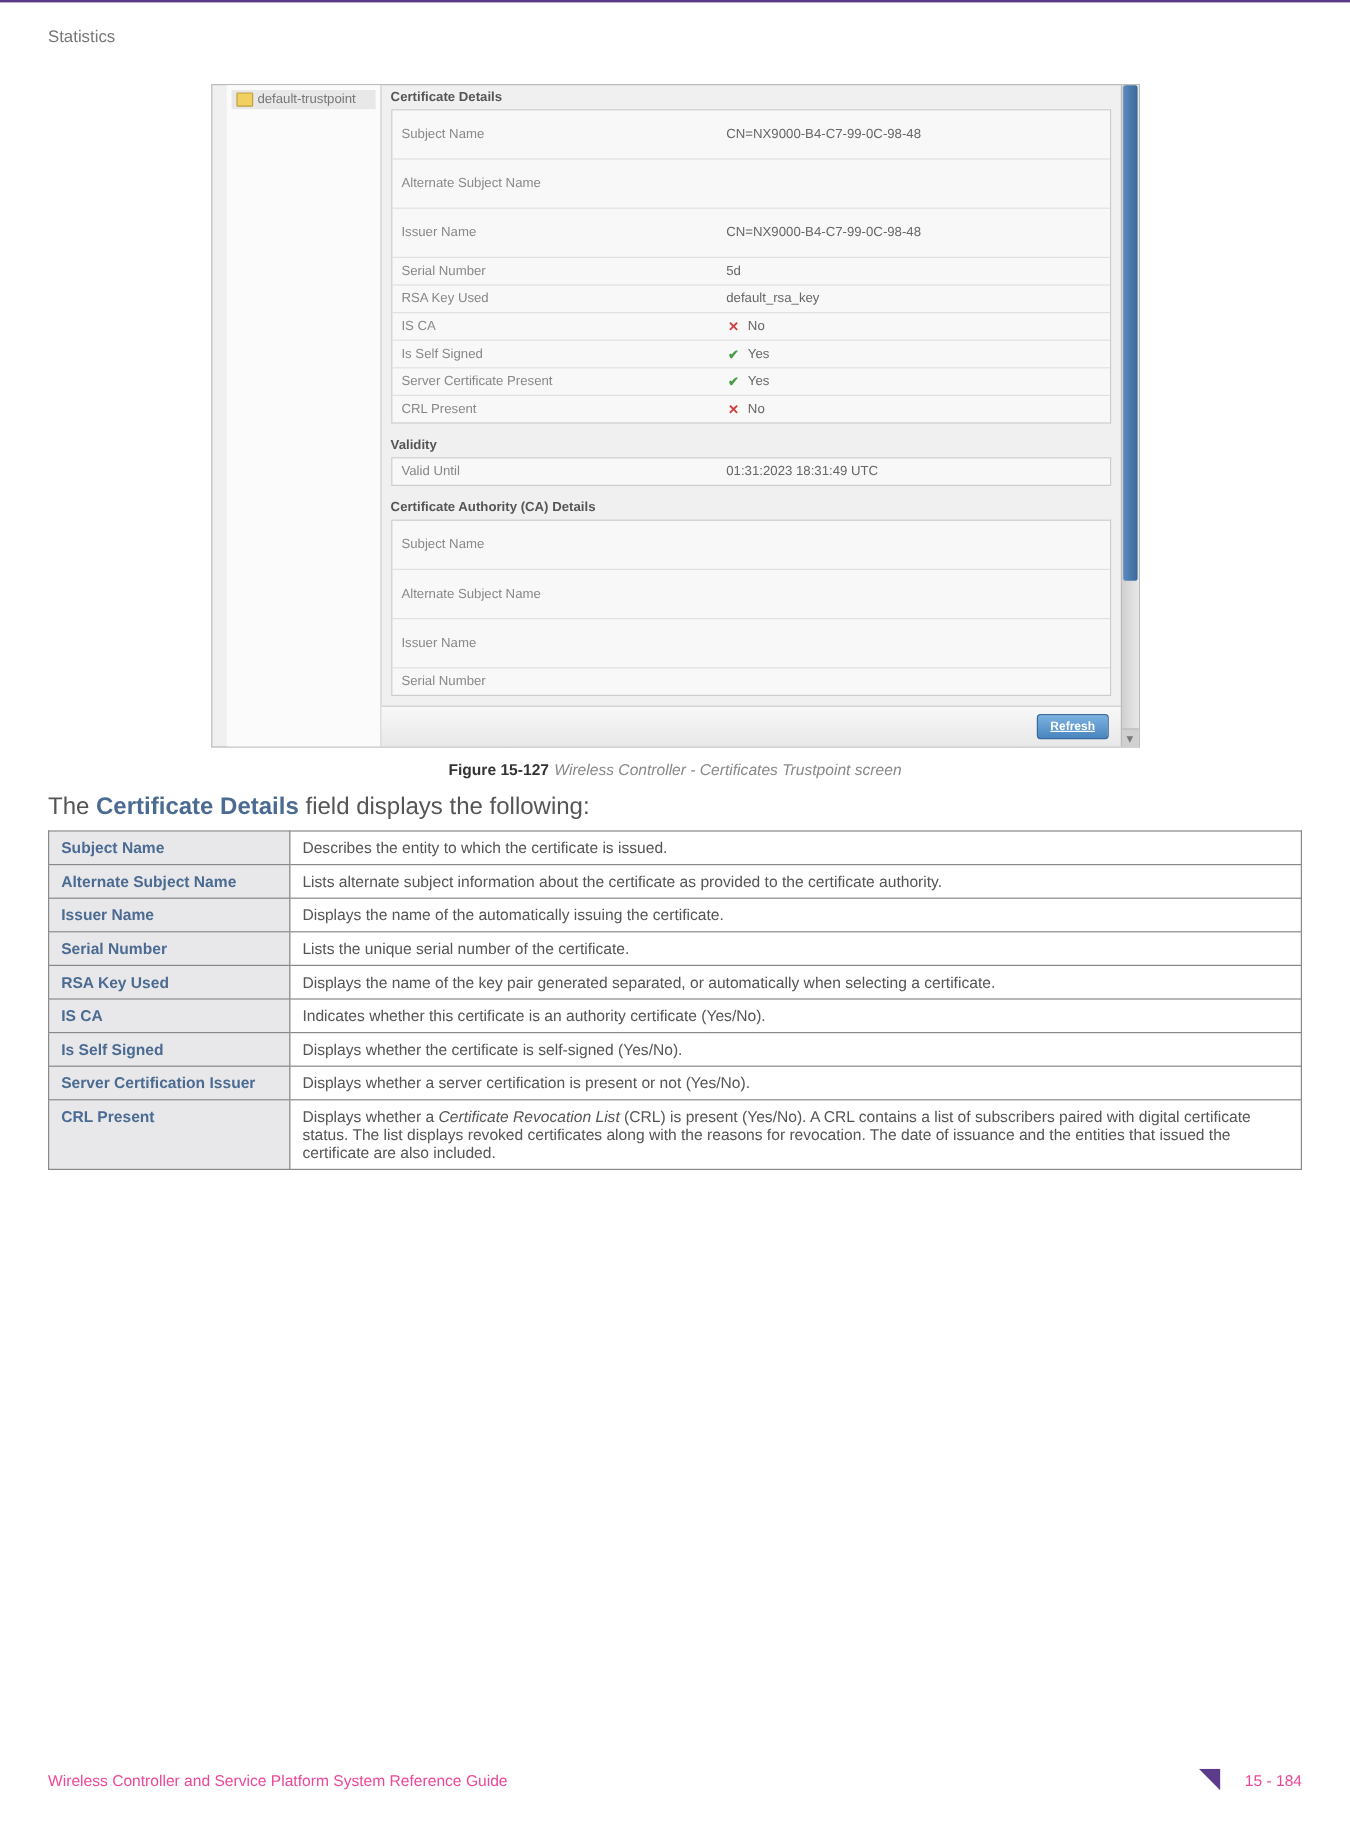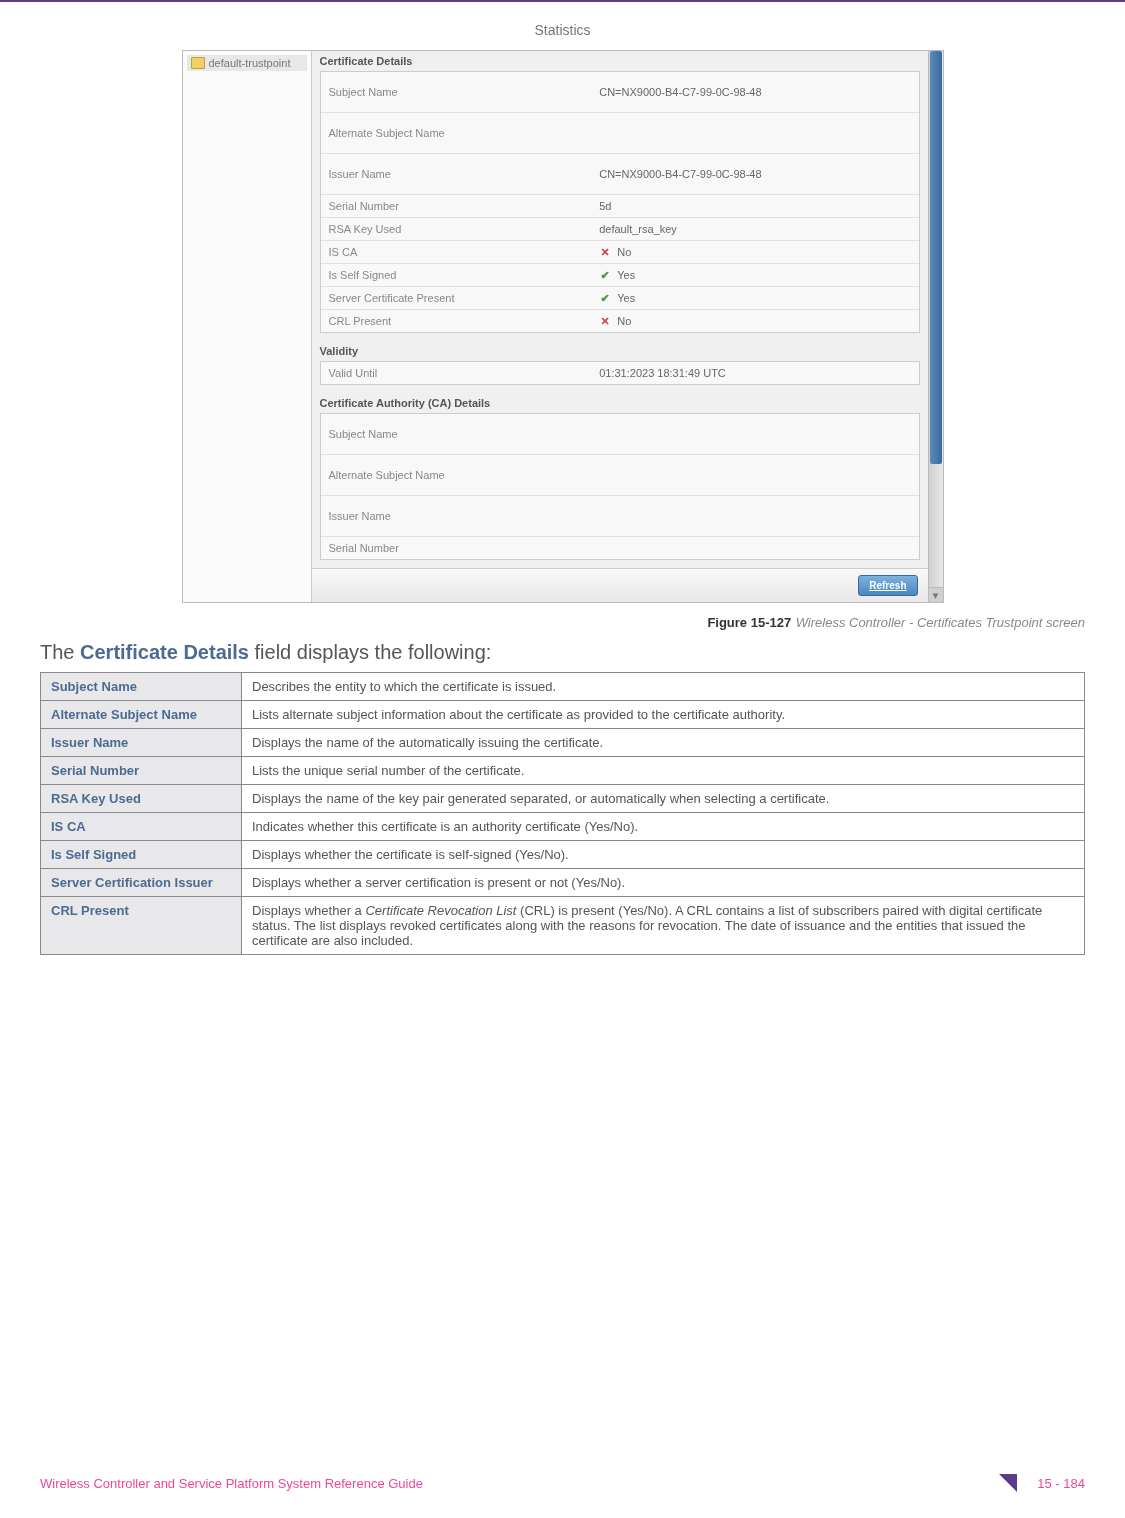--- a/index.html
+++ b/index.html
@@ -10,33 +10,34 @@
       width: 1125px;
       color: #333;
     }
     .page {
       border-top: 2px solid #5c3b8a;
       padding: 20px 40px 30px 40px;
       position: relative;
       min-height: 1460px;
     }
     .header-label {
-      text-align: center;
+      text-align: left;
       color: #777;
       font-size: 14px;
-      margin-bottom: 12px;
+      margin-bottom: 32px;
     }
     .screenshot {
       width: 760px;
       margin: 0 auto 10px auto;
       border: 1px solid #bbb;
       background: #f0f0f0;
       font-size: 11px;
       color: #777;
       display: flex;
+      padding-left: 12px;
     }
     .sidebar {
       width: 120px;
       background: #fbfbfb;
       border-right: 1px solid #ccc;
       padding: 4px;
     }
     .sidebar-item {
       display: flex;
       align-items: center;
@@ -123,21 +124,21 @@
       border-radius: 2px;
     }
     .scrollbar-end {
       position: absolute;
       bottom: 0; left: 0; right: 0; height: 14px;
       background: #d0d0d0;
       border-top: 1px solid #bbb;
       display: flex; align-items:center; justify-content:center;
     }
     .figure-caption {
-      text-align: right;
+      text-align: center;
       margin-bottom: 10px;
     }
     .figure-caption .fig-label {
       font-weight: bold;
       font-size: 13px;
       color: #333;
     }
     .figure-caption .fig-desc {
       font-style: italic;
       font-size: 13px;

